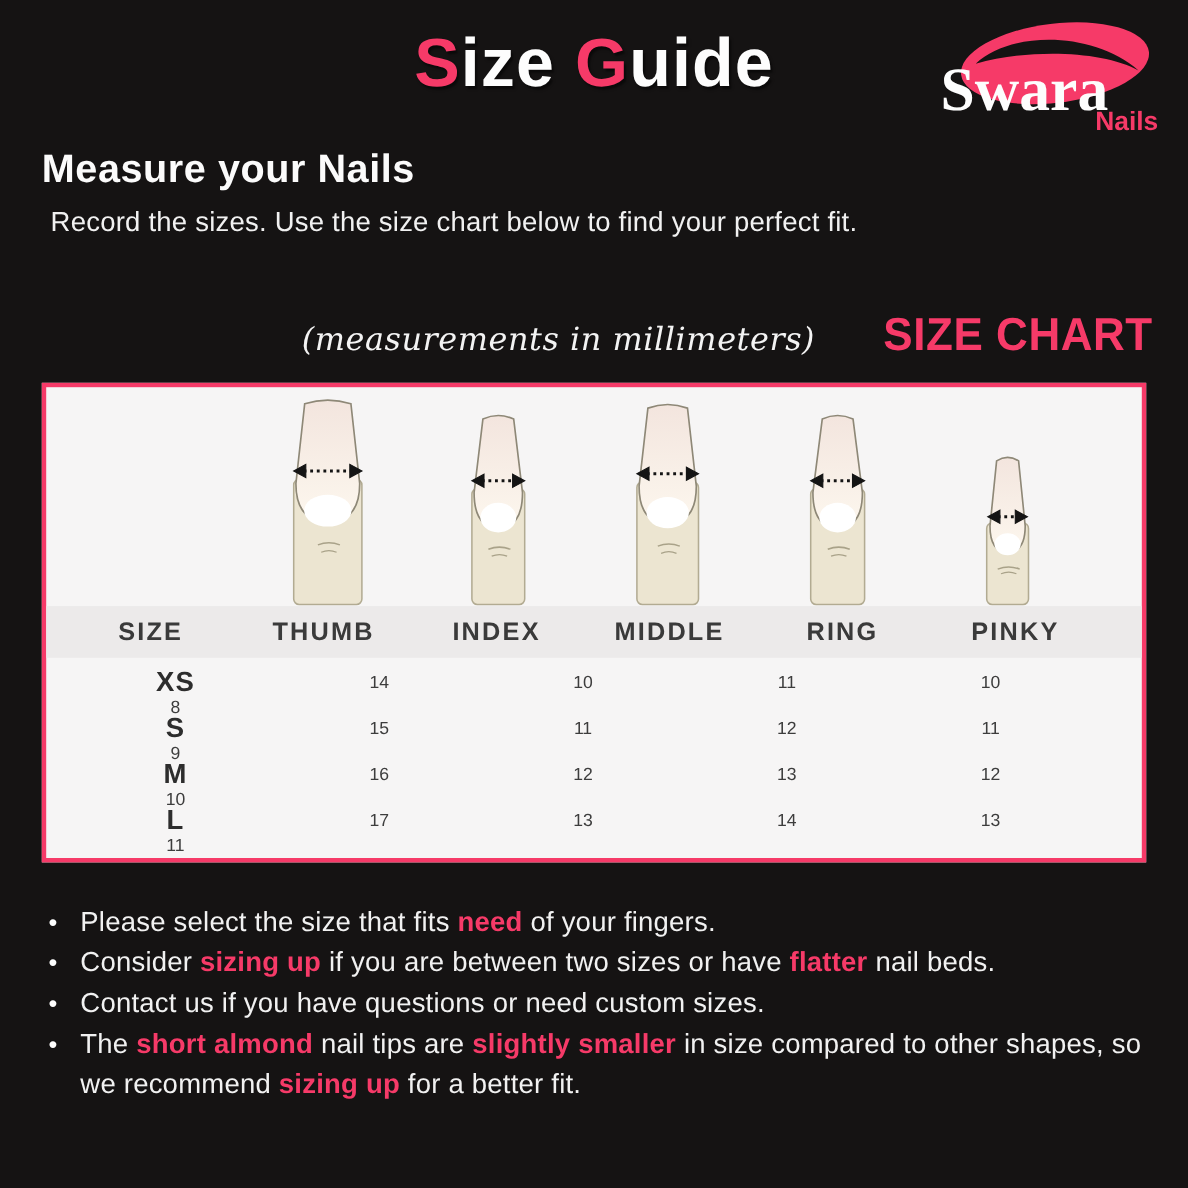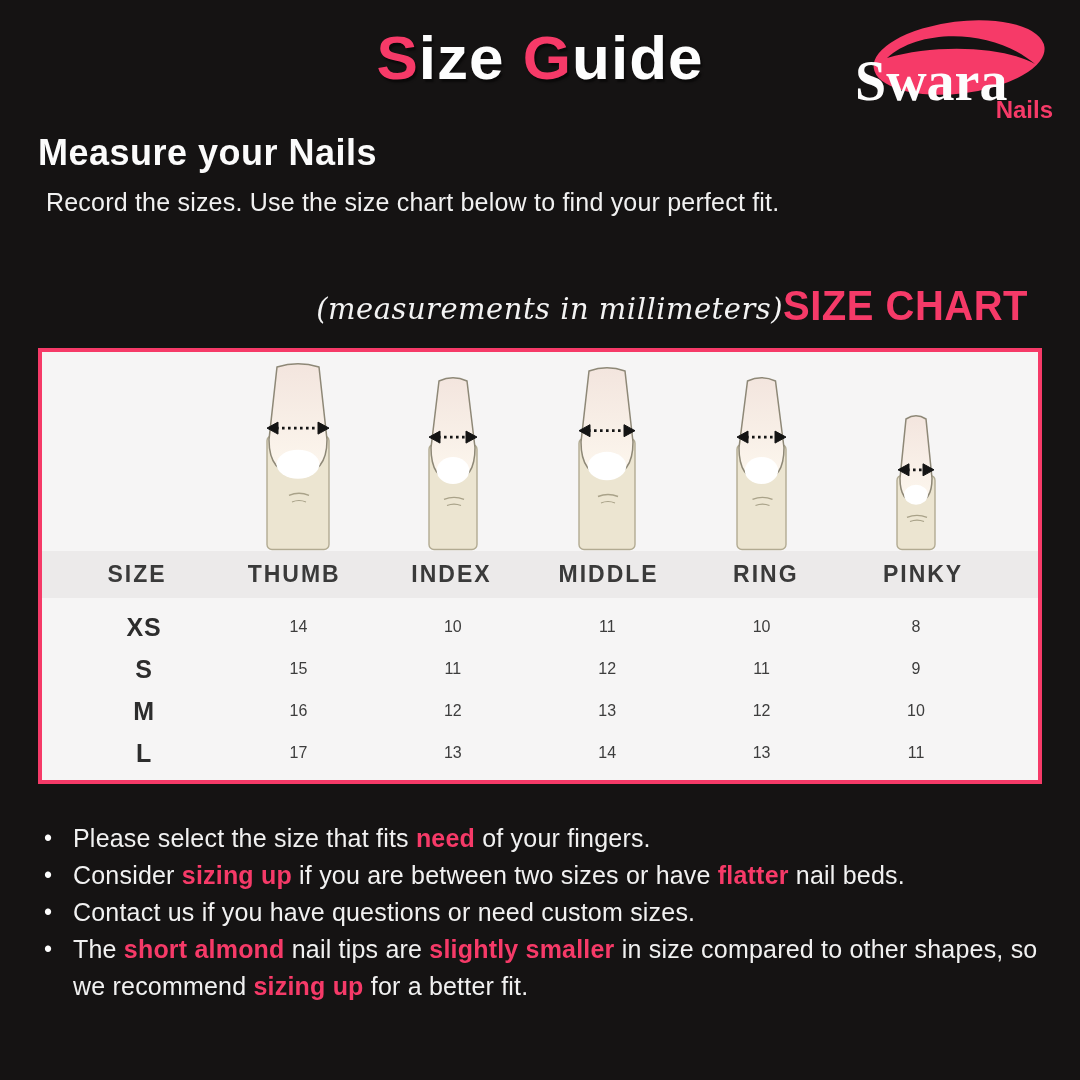--- a/index.html
+++ b/index.html
@@ -33,22 +33,22 @@
   .fill-bg{fill:var(--bg)}
 
   
   .intro{margin:6px 38px 0}
   .intro h2{margin:0 0 10px;font-size:36px;font-weight:800;color:#fbfbfb;letter-spacing:.5px}
   .intro p{margin:0;font-size:25px;line-height:37px;font-weight:400;color:#f1f1f1;letter-spacing:.2px}
   .intro p.indent{padding-left:8px}
 
   
   .caption-row{
-    display:flex;justify-content:flex-end;align-items:baseline;
-    margin:62px 52px 20px;
+    display:flex;justify-content:flex-end;align-items:baseline;gap:62px;
+    margin:62px 32px 20px;
   }
   .unit-note{
     font-family:"DejaVu Serif", serif;font-style:italic;
     font-size:29px;color:#f3f3f3;letter-spacing:.5px;
   }
   .chart-title{
     font-size:40px;font-weight:800;color:var(--accent);letter-spacing:.5px;
     transform:scaleY(1.05);
   }
 
@@ -68,21 +68,21 @@
   .t-head{
     display:grid;grid-template-columns:repeat(6,1fr);
     padding:0 4.5% 0 2.5%;
     background:var(--band);
     height:47px;align-items:center;gap:17px;
   }
   .th{
     text-align:center;font-weight:700;font-size:23px;color:#3a3a3a;letter-spacing:2px;
   }
   .t-body{padding:8px 4.5% 4px 2.5%}
-  .tr{display:grid;grid-template-columns:repeat(6,1fr);height:42px;align-items:center}
+  .tr{display:grid;grid-template-columns:repeat(5,1fr);height:42px;align-items:center}
   .td{text-align:center;font-size:16px;color:var(--table-text)}
   .td.size-label{font-weight:700;font-size:25px;color:#2d2d2d;letter-spacing:1px}
 
   
   .notes{list-style:none;margin:36px 0 0;padding:0 42px 0 44px}
   .notes li{display:flex;font-size:25px;line-height:37px;color:#f1f1f1;letter-spacing:.2px}
   .notes .dot{flex:none;width:29px;font-size:23px;color:#fdfdfd}
   .notes .accent{color:var(--accent);font-weight:700}
 </style>
 </head>

